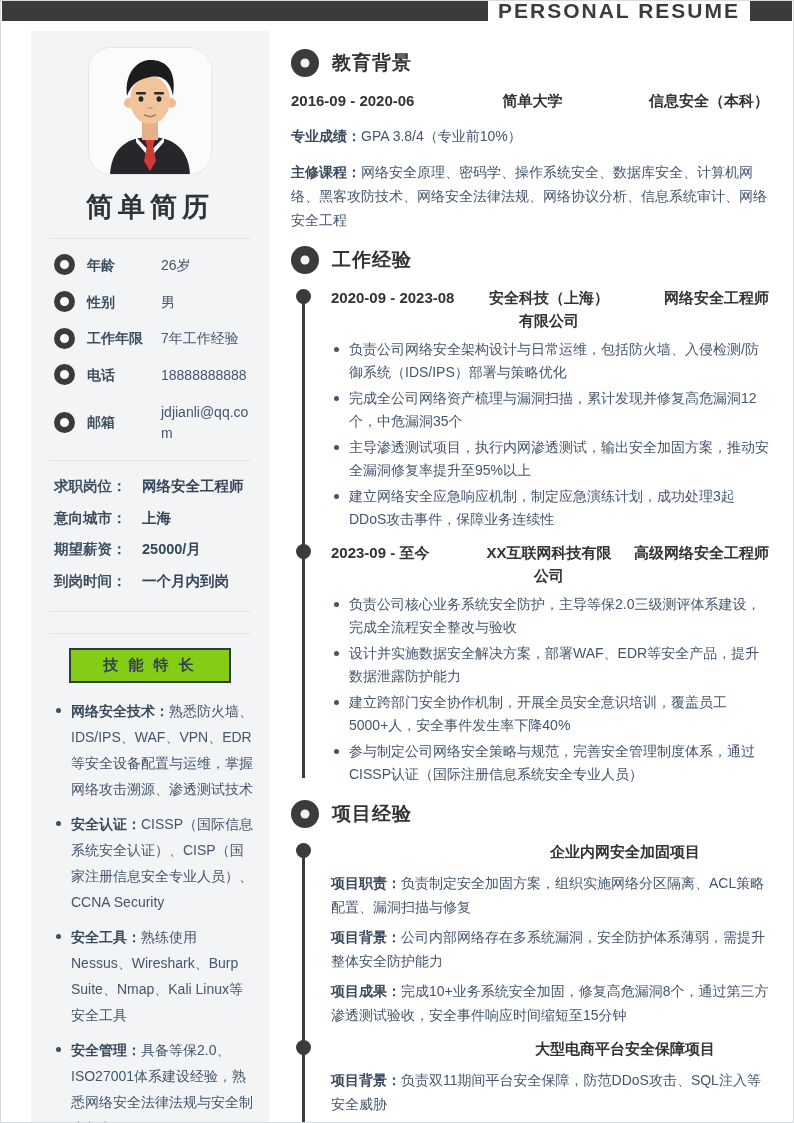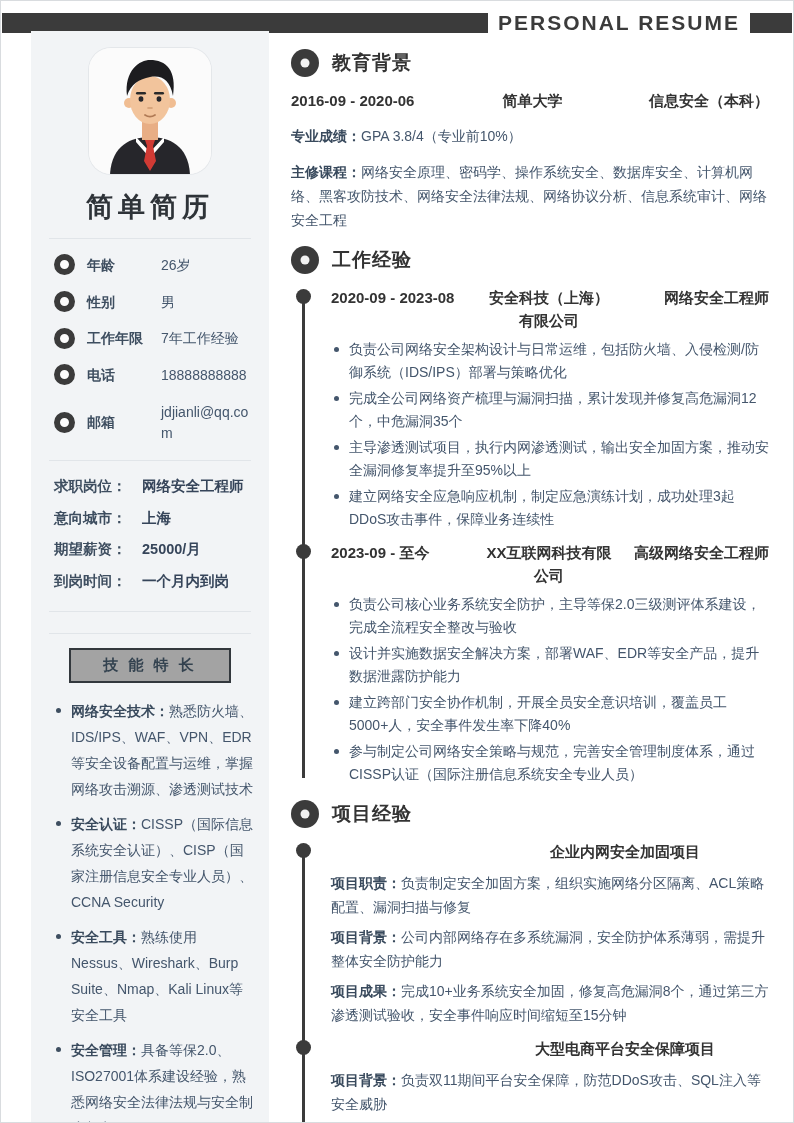--- a/index.html
+++ b/index.html
@@ -2,21 +2,21 @@
 <html><head>
 <meta charset="utf-8">
 <style>
   html,body{margin:0;padding:0;background:#fff;}
   .page{
     position:relative;width:794px;height:1123px;background:#ffffff;
     border:1px solid #d9dcdf;box-sizing:border-box;overflow:hidden;
     font-family:"Liberation Sans","DejaVu Sans",sans-serif;color:#44566c;
   }
   
-  .topbar{position:absolute;top:12px;left:1px;right:1px;height:20px;display:flex;align-items:center;justify-content:center;}
+  .topbar{position:absolute;top:0;left:1px;right:1px;height:20px;display:flex;align-items:center;justify-content:center;}
   .bar-seg{height:20px;background:#3b3b3b;}
   .bar-left{width:486px;}
   .bar-right{flex:1;}
   .topbar-title{font-size:21px;font-weight:700;color:#3b3b3b;letter-spacing:2px;padding:0 10px;white-space:nowrap;line-height:20px;}
   
   .sidebar{position:absolute;left:30px;top:30px;width:238px;height:1092px;background:#f2f4f6;
     box-sizing:border-box;padding:17px 13px 15px;}
   .avatar-card{width:122px;height:126px;margin:0 auto;background:#fbfbfb;border-radius:22px;
     overflow:hidden;box-shadow:0 0 0 1px #e4e7ea;}
   .avatar-card svg{display:block;}
@@ -25,21 +25,21 @@
   .info-list{list-style:none;margin:0;padding:14px 0 2px 10px;}
   .info-row{display:flex;align-items:center;margin-bottom:13px;}
   .donut{flex:0 0 auto;width:9px;height:9px;border:6px solid #3b3b3b;border-radius:50%;background:#fcfcfc;margin-right:12px;}
   .info-label{width:74px;font-size:14px;font-weight:700;color:#3e4e60;padding-top:2px;}
   .info-value{flex:1;font-size:14px;color:#44566c;padding-top:2px;line-height:1.55;word-break:break-all;}
   .intent{padding:13px 0 10px 10px;}
   .intent-row{display:flex;font-size:14.5px;margin-bottom:7px;line-height:1.7;}
   .intent-label{width:88px;font-weight:700;color:#3e4e60;}
   .intent-value{flex:1;font-weight:700;color:#36455a;}
   .skills-box{width:158px;margin:14px auto 0;border:2px solid #33383d;text-align:center;
-    font-size:15px;font-weight:700;color:#33424f;letter-spacing:3px;padding:6px 0;background:#a3a3a3;}
+    font-size:15px;font-weight:700;color:#33424f;letter-spacing:3px;padding:6px 0;background:#84cc16;}
   .skills{list-style:none;margin:15px 0 0;padding:0 0 0 10px;}
   .skill-item{position:relative;padding-left:17px;margin-bottom:9px;font-size:14px;line-height:26px;color:#44566c;}
   .skill-item::before{content:"";position:absolute;left:2px;top:10px;width:5px;height:5px;border-radius:50%;background:#3e4e60;}
   .skill-term{font-weight:700;color:#394a5d;}
   
   .main{position:absolute;left:290px;top:48px;width:478px;}
   .section{margin-bottom:14px;}
   .section-header{display:flex;align-items:center;margin-bottom:12px;}
   .section-icon{position:relative;flex:0 0 auto;width:28px;height:28px;border-radius:50%;background:#3b3b3b;margin-right:13px;}
   .section-icon::after{content:"";position:absolute;left:50%;top:50%;transform:translate(-50%,-50%);

